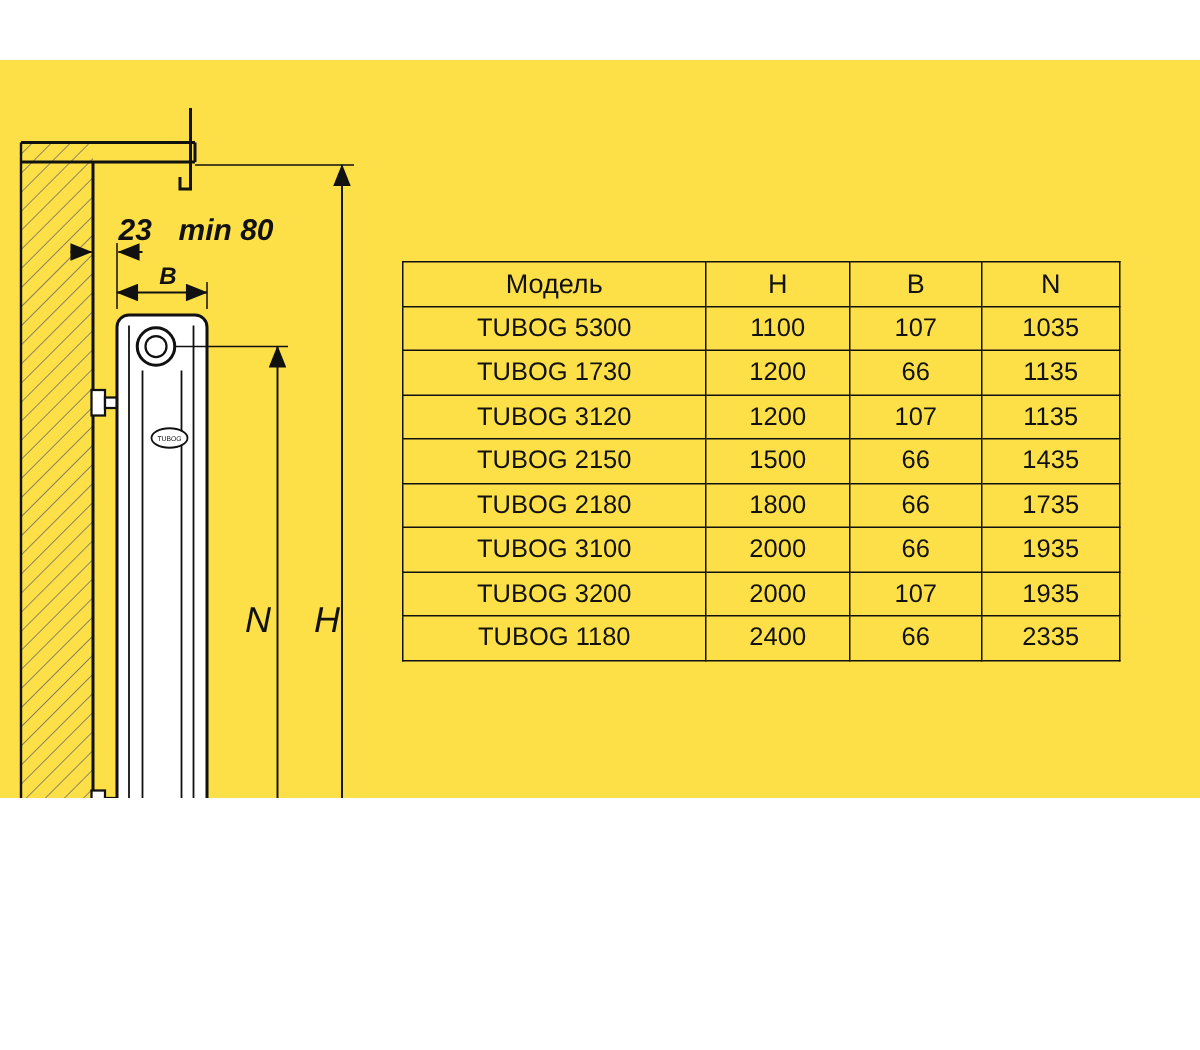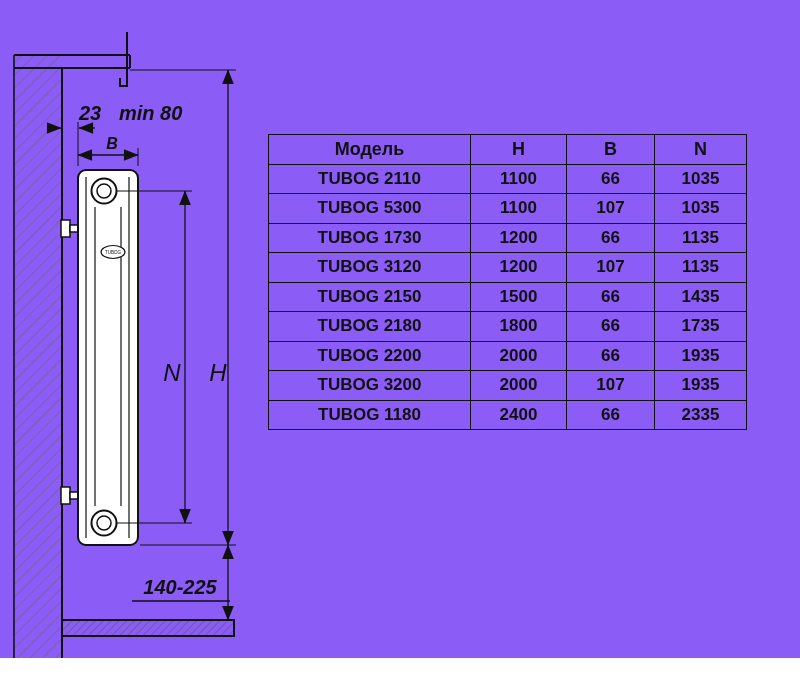--- a/index.html
+++ b/index.html
@@ -3,31 +3,31 @@
 <meta charset="utf-8">
 <style>
   * { margin:0; padding:0; box-sizing:border-box; }
   html,body { background:#fff; }
   body {
     width:800px; height:700px;
     font-family:"Liberation Sans", sans-serif;
     color:#111;
   }
   .canvas {
-    position:relative; width:800px; height:658px; background:#8b5cf6; overflow:hidden;
+    position:relative; width:800px; height:492px; background:#fde047; overflow:hidden;margin-top:40px;
   }
   .drawing { position:absolute; left:0; top:0; }
   .spec-table {
     position:absolute; left:268px; top:134px;
     border-collapse:collapse; table-layout:fixed;
   }
   .spec-table th, .spec-table td {
     border:1.5px solid #111;
     text-align:center; vertical-align:middle;
-    font-weight:bold; font-size:17px;
+    font-weight:normal; font-size:17px;
     height:29.5px; padding:0 4px;
     white-space:nowrap;
   }
   .spec-table th { font-size:18px; }
 </style>
 </head>
 <body>
 
 <div class="canvas">
 
@@ -126,26 +126,20 @@
     <thead>
       <tr>
         <th>Модель</th>
         <th>H</th>
         <th>B</th>
         <th>N</th>
       </tr>
     </thead>
     <tbody>
         <tr>
-          <td>TUBOG 2110</td>
-          <td>1100</td>
-          <td>66</td>
-          <td>1035</td>
-        </tr>
-        <tr>
           <td>TUBOG 5300</td>
           <td>1100</td>
           <td>107</td>
           <td>1035</td>
         </tr>
         <tr>
           <td>TUBOG 1730</td>
           <td>1200</td>
           <td>66</td>
           <td>1135</td>
@@ -162,21 +156,21 @@
           <td>66</td>
           <td>1435</td>
         </tr>
         <tr>
           <td>TUBOG 2180</td>
           <td>1800</td>
           <td>66</td>
           <td>1735</td>
         </tr>
         <tr>
-          <td>TUBOG 2200</td>
+          <td>TUBOG 3100</td>
           <td>2000</td>
           <td>66</td>
           <td>1935</td>
         </tr>
         <tr>
           <td>TUBOG 3200</td>
           <td>2000</td>
           <td>107</td>
           <td>1935</td>
         </tr>

